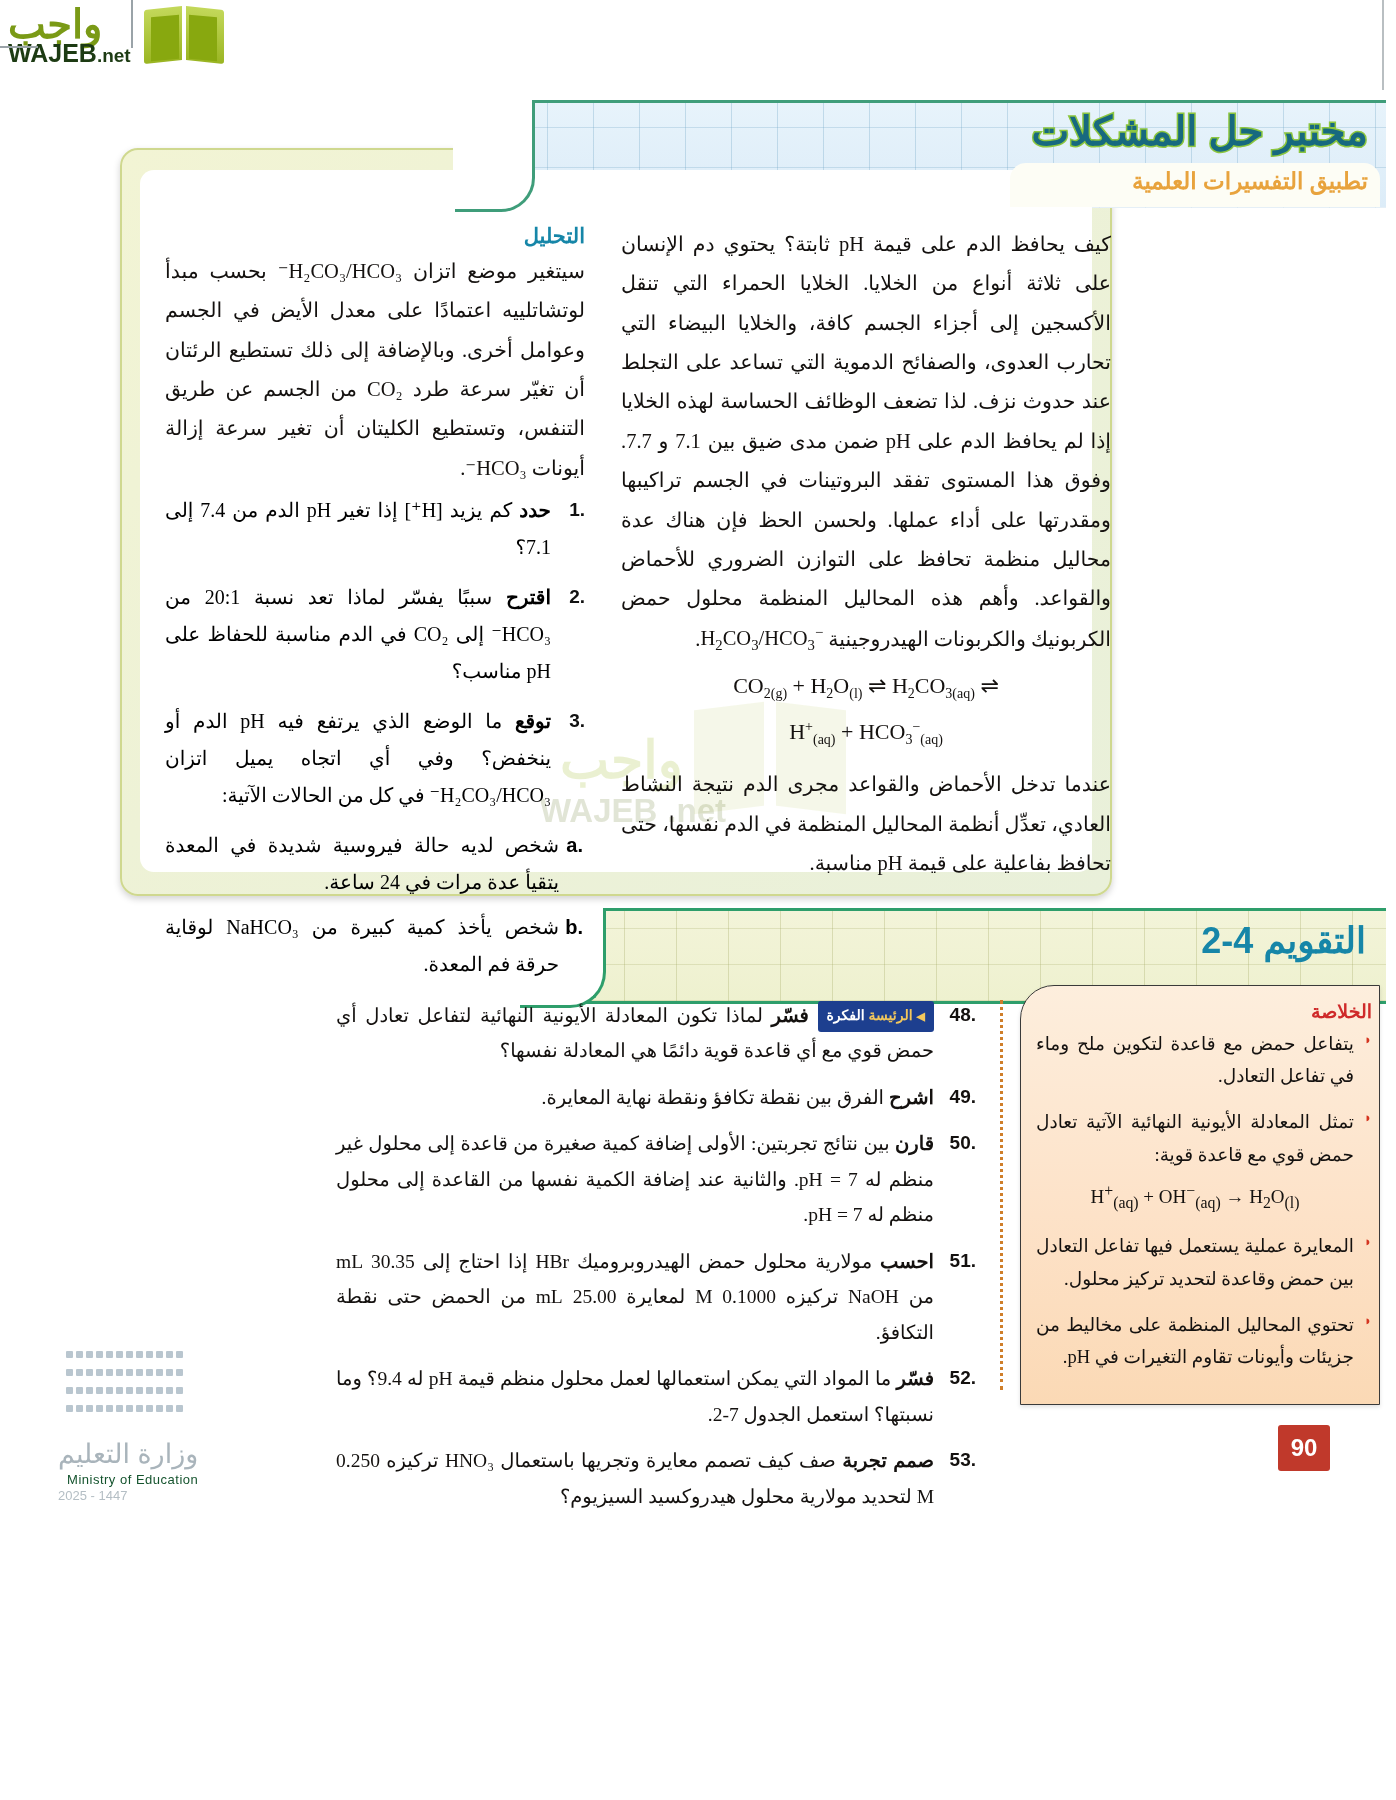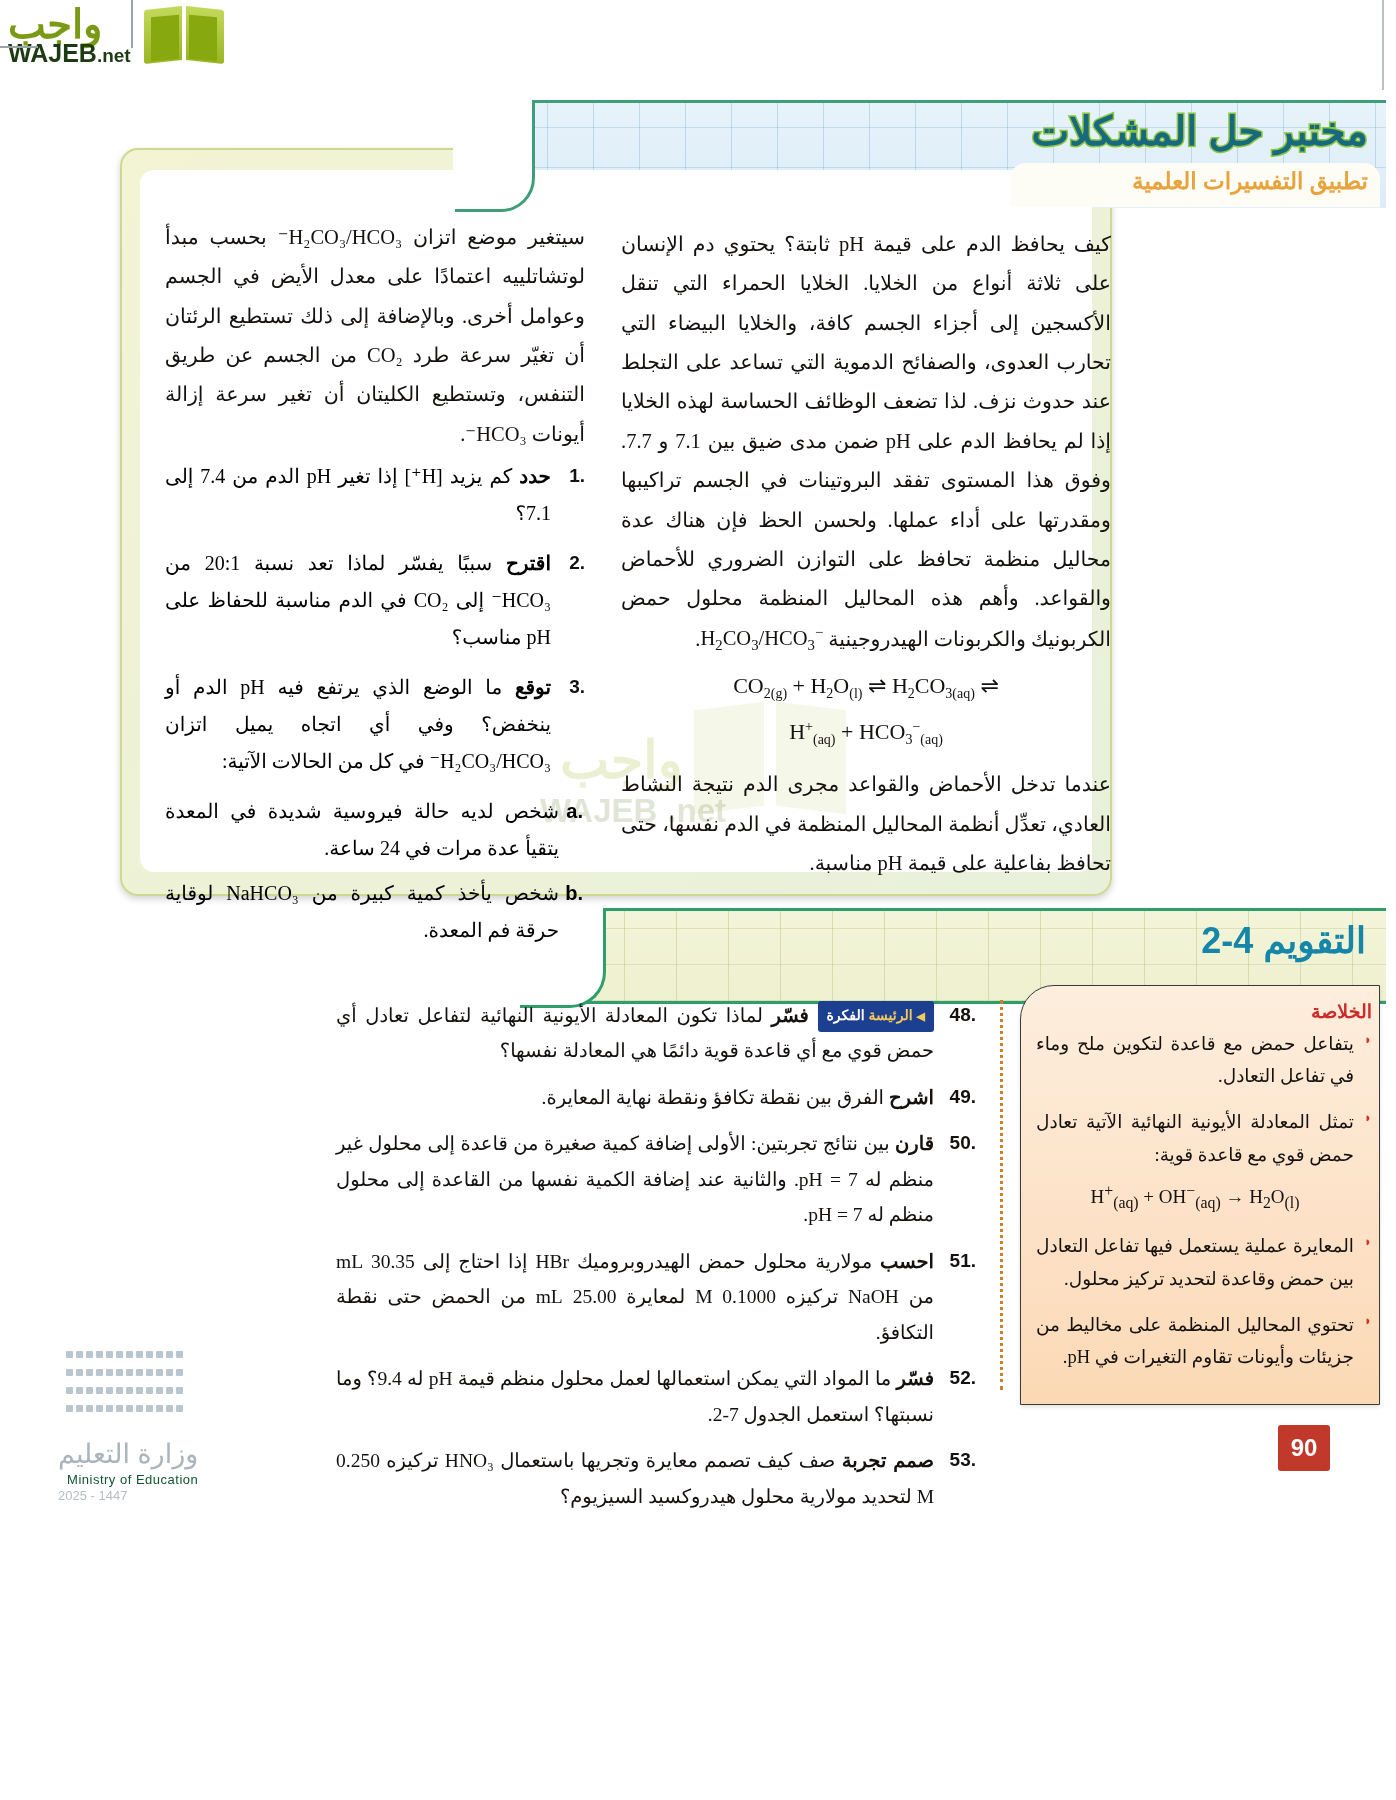--- a/index.html
+++ b/index.html
@@ -172,21 +172,21 @@
   ol.qlist > li {
     position: relative; padding-right: 34px; margin-bottom: 13px;
     font-size: 20px; line-height: 1.85; text-align: justify;
   }
   ol.qlist > li .num {
     position: absolute; right: 0; top: 0;
     font-family: "Liberation Sans", sans-serif;
     font-weight: bold; font-size: 19px; color: #111;
     direction: ltr;
   }
-  .kw { font-family:Liberation Sans, sans-serif; font-weight: bold; }
+  .kw { font-family:Liberation Serif, serif; font-weight: bold; }
   .sub-item { padding-right: 26px; position: relative; margin-top: 8px; font-size: 20px; line-height:1.85;}
   .sub-item .lbl { position:absolute; right:2px; top:0; font-family:"Liberation Sans",sans-serif; font-weight:bold; direction:ltr;}
 
   
   .eval-header {
     position: absolute; left: 520px; top: 908px; width: 866px; height: 96px;
     background:
       repeating-linear-gradient(90deg, rgba(170,175,110,.35) 0 1px, transparent 1px 52px),
       repeating-linear-gradient(0deg, rgba(170,175,110,.28) 0 1px, transparent 1px 36px),
       linear-gradient(180deg,#f3f4d9 0%, #eef1cf 100%);
@@ -332,20 +332,21 @@
     CO<sub>2(g)</sub> + H<sub>2</sub>O<sub>(l)</sub> ⇌ H<sub>2</sub>CO<sub>3(aq)</sub> ⇌
   </div>
   <div class="eq">
     H<sup>+</sup><sub>(aq)</sub> + HCO<sub>3</sub><sup>−</sup><sub>(aq)</sub>
   </div>
 
   <p class="body-ar" style="margin-top:14px;">عندما تدخل الأحماض والقواعد مجرى الدم نتيجة النشاط العادي، تعدِّل أنظمة المحاليل المنظمة في الدم نفسها، حتى تحافظ بفاعلية على قيمة pH مناسبة.</p>
 </div>
 
 <div class="col col-left">
+  <div class="sec-head">التحليل</div>
   <p class="body-ar">سيتغير موضع اتزان H₂CO₃/HCO₃⁻ بحسب مبدأ لوتشاتلييه اعتمادًا على معدل الأيض في الجسم وعوامل أخرى. وبالإضافة إلى ذلك تستطيع الرئتان أن تغيّر سرعة طرد CO₂ من الجسم عن طريق التنفس، وتستطيع الكليتان أن تغير سرعة إزالة أيونات HCO₃⁻.</p>
 
 
   <ol class="qlist">
     <li>
       <span class="num">1.</span>
       <span class="kw">حدد</span>
       <span>كم يزيد [H⁺] إذا تغير pH الدم من 7.4 إلى 7.1؟</span>
     </li>
     <li>

